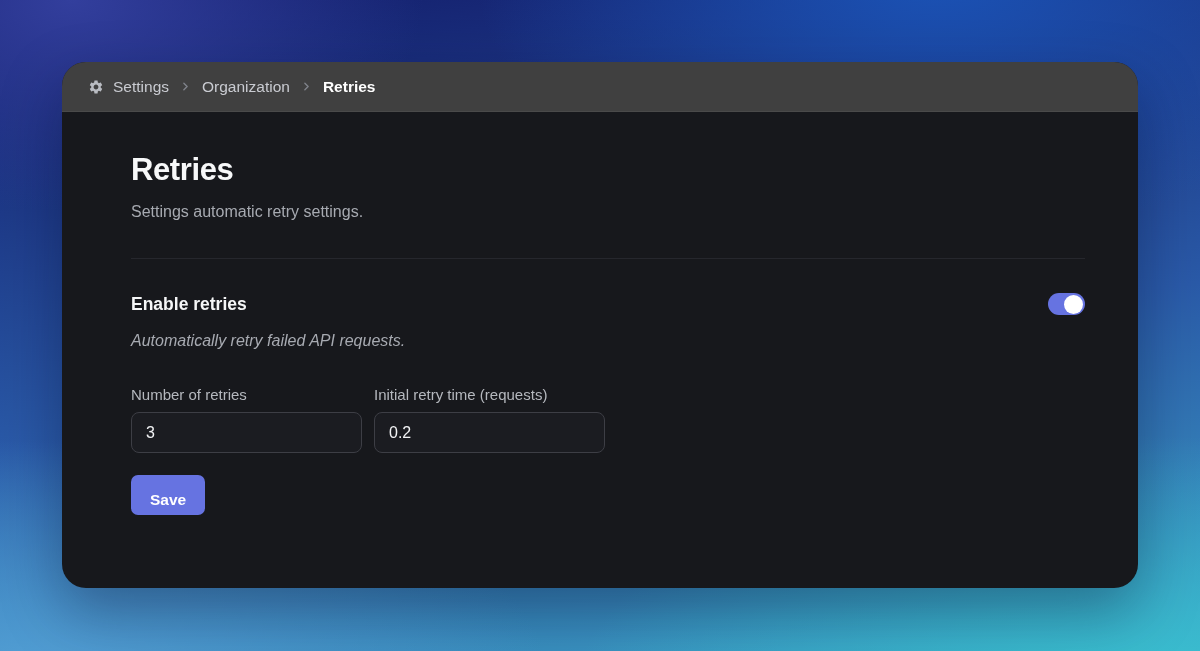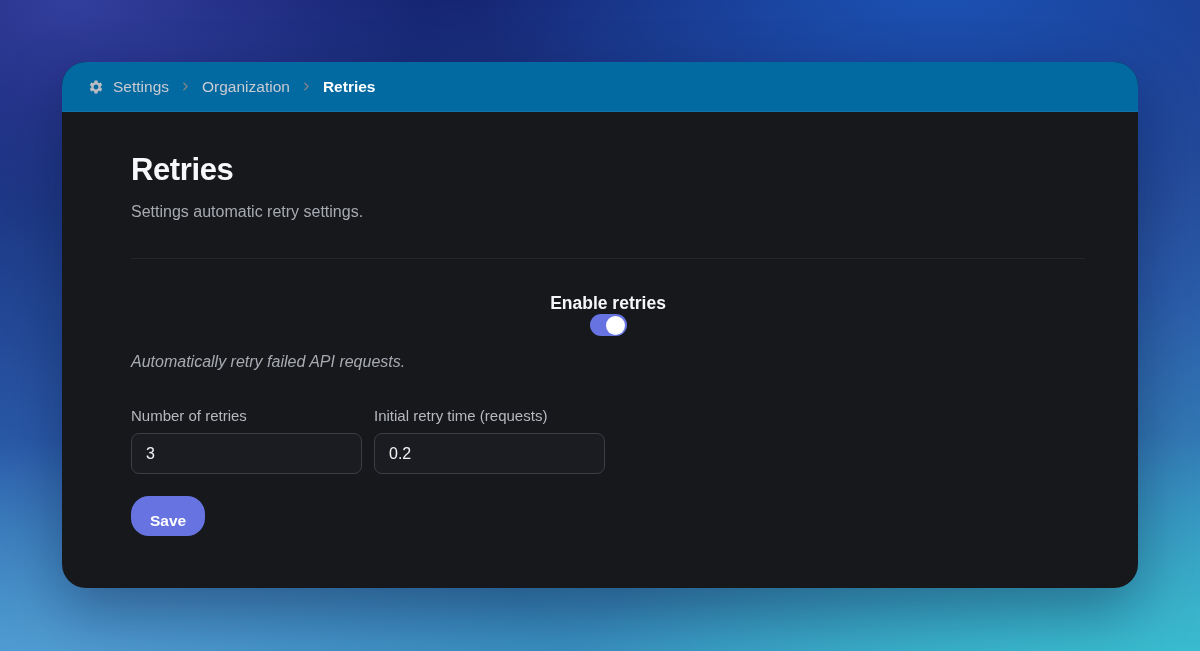--- a/index.html
+++ b/index.html
@@ -17,21 +17,21 @@
     position: absolute;
     left: 62px; top: 62px;
     width: 1076px; height: 526px;
     background: #17181c;
     border-radius: 24px;
     overflow: hidden;
     box-shadow: 0 24px 60px rgba(5, 10, 40, 0.35);
   }
   .panel-header {
     height: 50px;
-    background: #0369a1;
+    background: #404040;
     border-bottom: 1px solid rgba(255,255,255,0.055);
     display: flex;
     align-items: center;
     gap: 9px;
     padding: 0 26px;
     text-align: right;
   }
   .crumb { font-size: 15.5px; color: #c9cbd1; font-weight: 500; cursor: pointer; }
   .crumb.current { color: #ffffff; font-weight: 700; }
   .crumb-sep { display: flex; align-items: center; margin: 0 1px; }
@@ -44,21 +44,20 @@
     letter-spacing: -0.4px;
     line-height: 36px;
   }
   .page-subtitle { color: #a7aab1; font-size: 16px; margin-top: 15px; }
   .divider { border: none; border-top: 1px solid #26272d; margin-top: 37px; }
   .toggle-row {
     margin-top: 34px;
     display: flex;
     align-items: center;
     justify-content: space-between;
-    flex-direction: column;
   }
   .setting-title { color: #f5f6f7; font-size: 17.5px; font-weight: 700; }
   .setting-desc { color: #a7aab1; font-size: 16px; margin-top: 17px; font-style: italic; }
   .toggle {
     position: relative;
     width: 37px; height: 22px;
     border-radius: 11px;
     background: #3a3b43;
     cursor: pointer;
     flex-shrink: 0;
@@ -86,21 +85,21 @@
     font-family: "Liberation Sans", sans-serif;
     padding: 0 14px;
     outline: none;
   }
   .save-btn {
     margin-top: 22px;
     height: 40px;
     padding: 16px 19px;
     background: #6673e1;
     border: none;
-    border-radius: 18px;
+    border-radius: 7px;
     color: #ffffff;
     font-size: 15.5px;
     font-weight: 700;
     font-family: "Liberation Sans", sans-serif;
     cursor: pointer;
   }
 </style>
 </head>
 <body>
 

